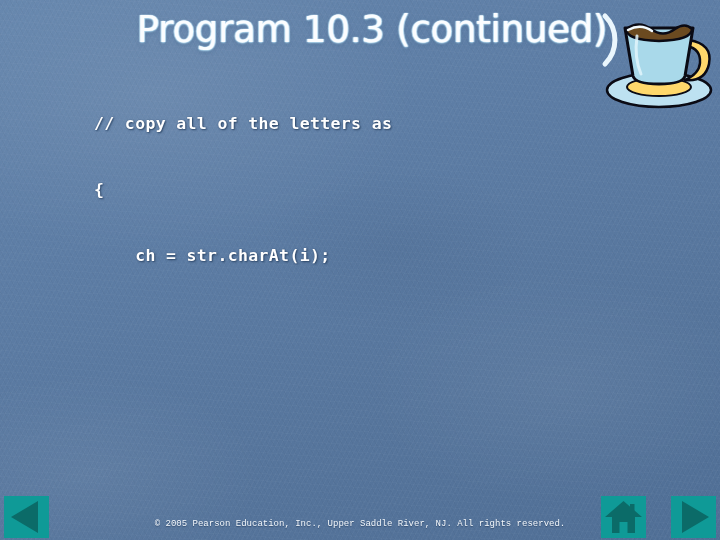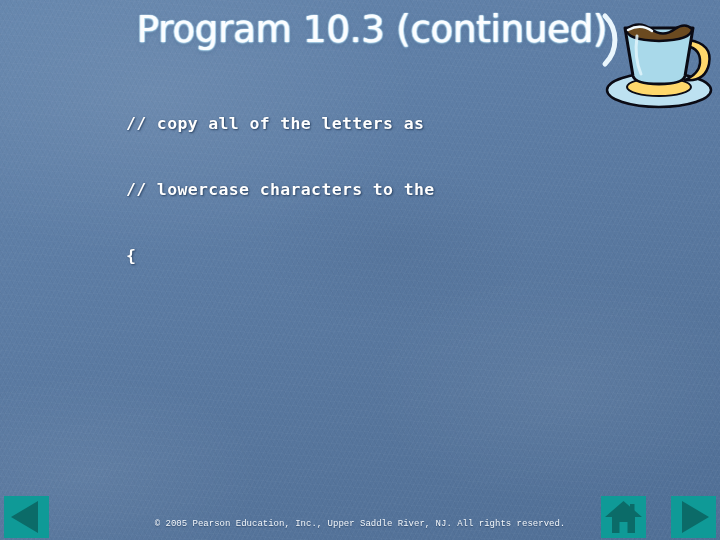--- a/index.html
+++ b/index.html
@@ -58,21 +58,21 @@
     top: 69px;
     font-family: "DejaVu Sans Mono", "Liberation Mono", monospace;
     font-size: 16.5px;
     font-weight: bold;
     line-height: 22px;
     color: #ffffff;
     white-space: pre;
     text-shadow: 1px 1px 2px rgba(35,60,92,0.85), 0 0 1px rgba(30,55,88,0.6);
     letter-spacing: 0.35px;
   }
-  #code .line { height: 22px; margin-left: 32px; }
+  #code .line { height: 22px; }
   #code .blank { height: 22px; }
 
   
   #coffee-cup {
     position: absolute;
     left: 597px;
     top: 2px;
     width: 120px;
     height: 112px;
   }
@@ -140,22 +140,22 @@
       <path d="M29 27 Q42 18 54 27 Q66 36 78 27 Q88 20 95 27 Q95 38 62 39 Q29 38 29 27 Z" fill="#6b4a20" stroke="#0a0a14" stroke-width="2.5" stroke-linejoin="round"></path>
 
       <path d="M31 28 Q44 21 55 29" fill="none" stroke="#f2fbff" stroke-width="2.5" stroke-linecap="round"></path>
 
       <path d="M40 34 Q37 56 44 72" fill="none" stroke="#e2f4fb" stroke-width="3" stroke-linecap="round" opacity="0.85"></path>
     </svg>
   </div>
 
   <div id="code">
     <div class="line">// copy all of the letters as</div>
-    <div class="line">// lowercase characters to the</div>
     <div class="line">{</div>
+    <div class="line">    ch = str.charAt(i);</div>
     <div class="line blank"></div>
     
     
     
     
     
     
     
     
     

